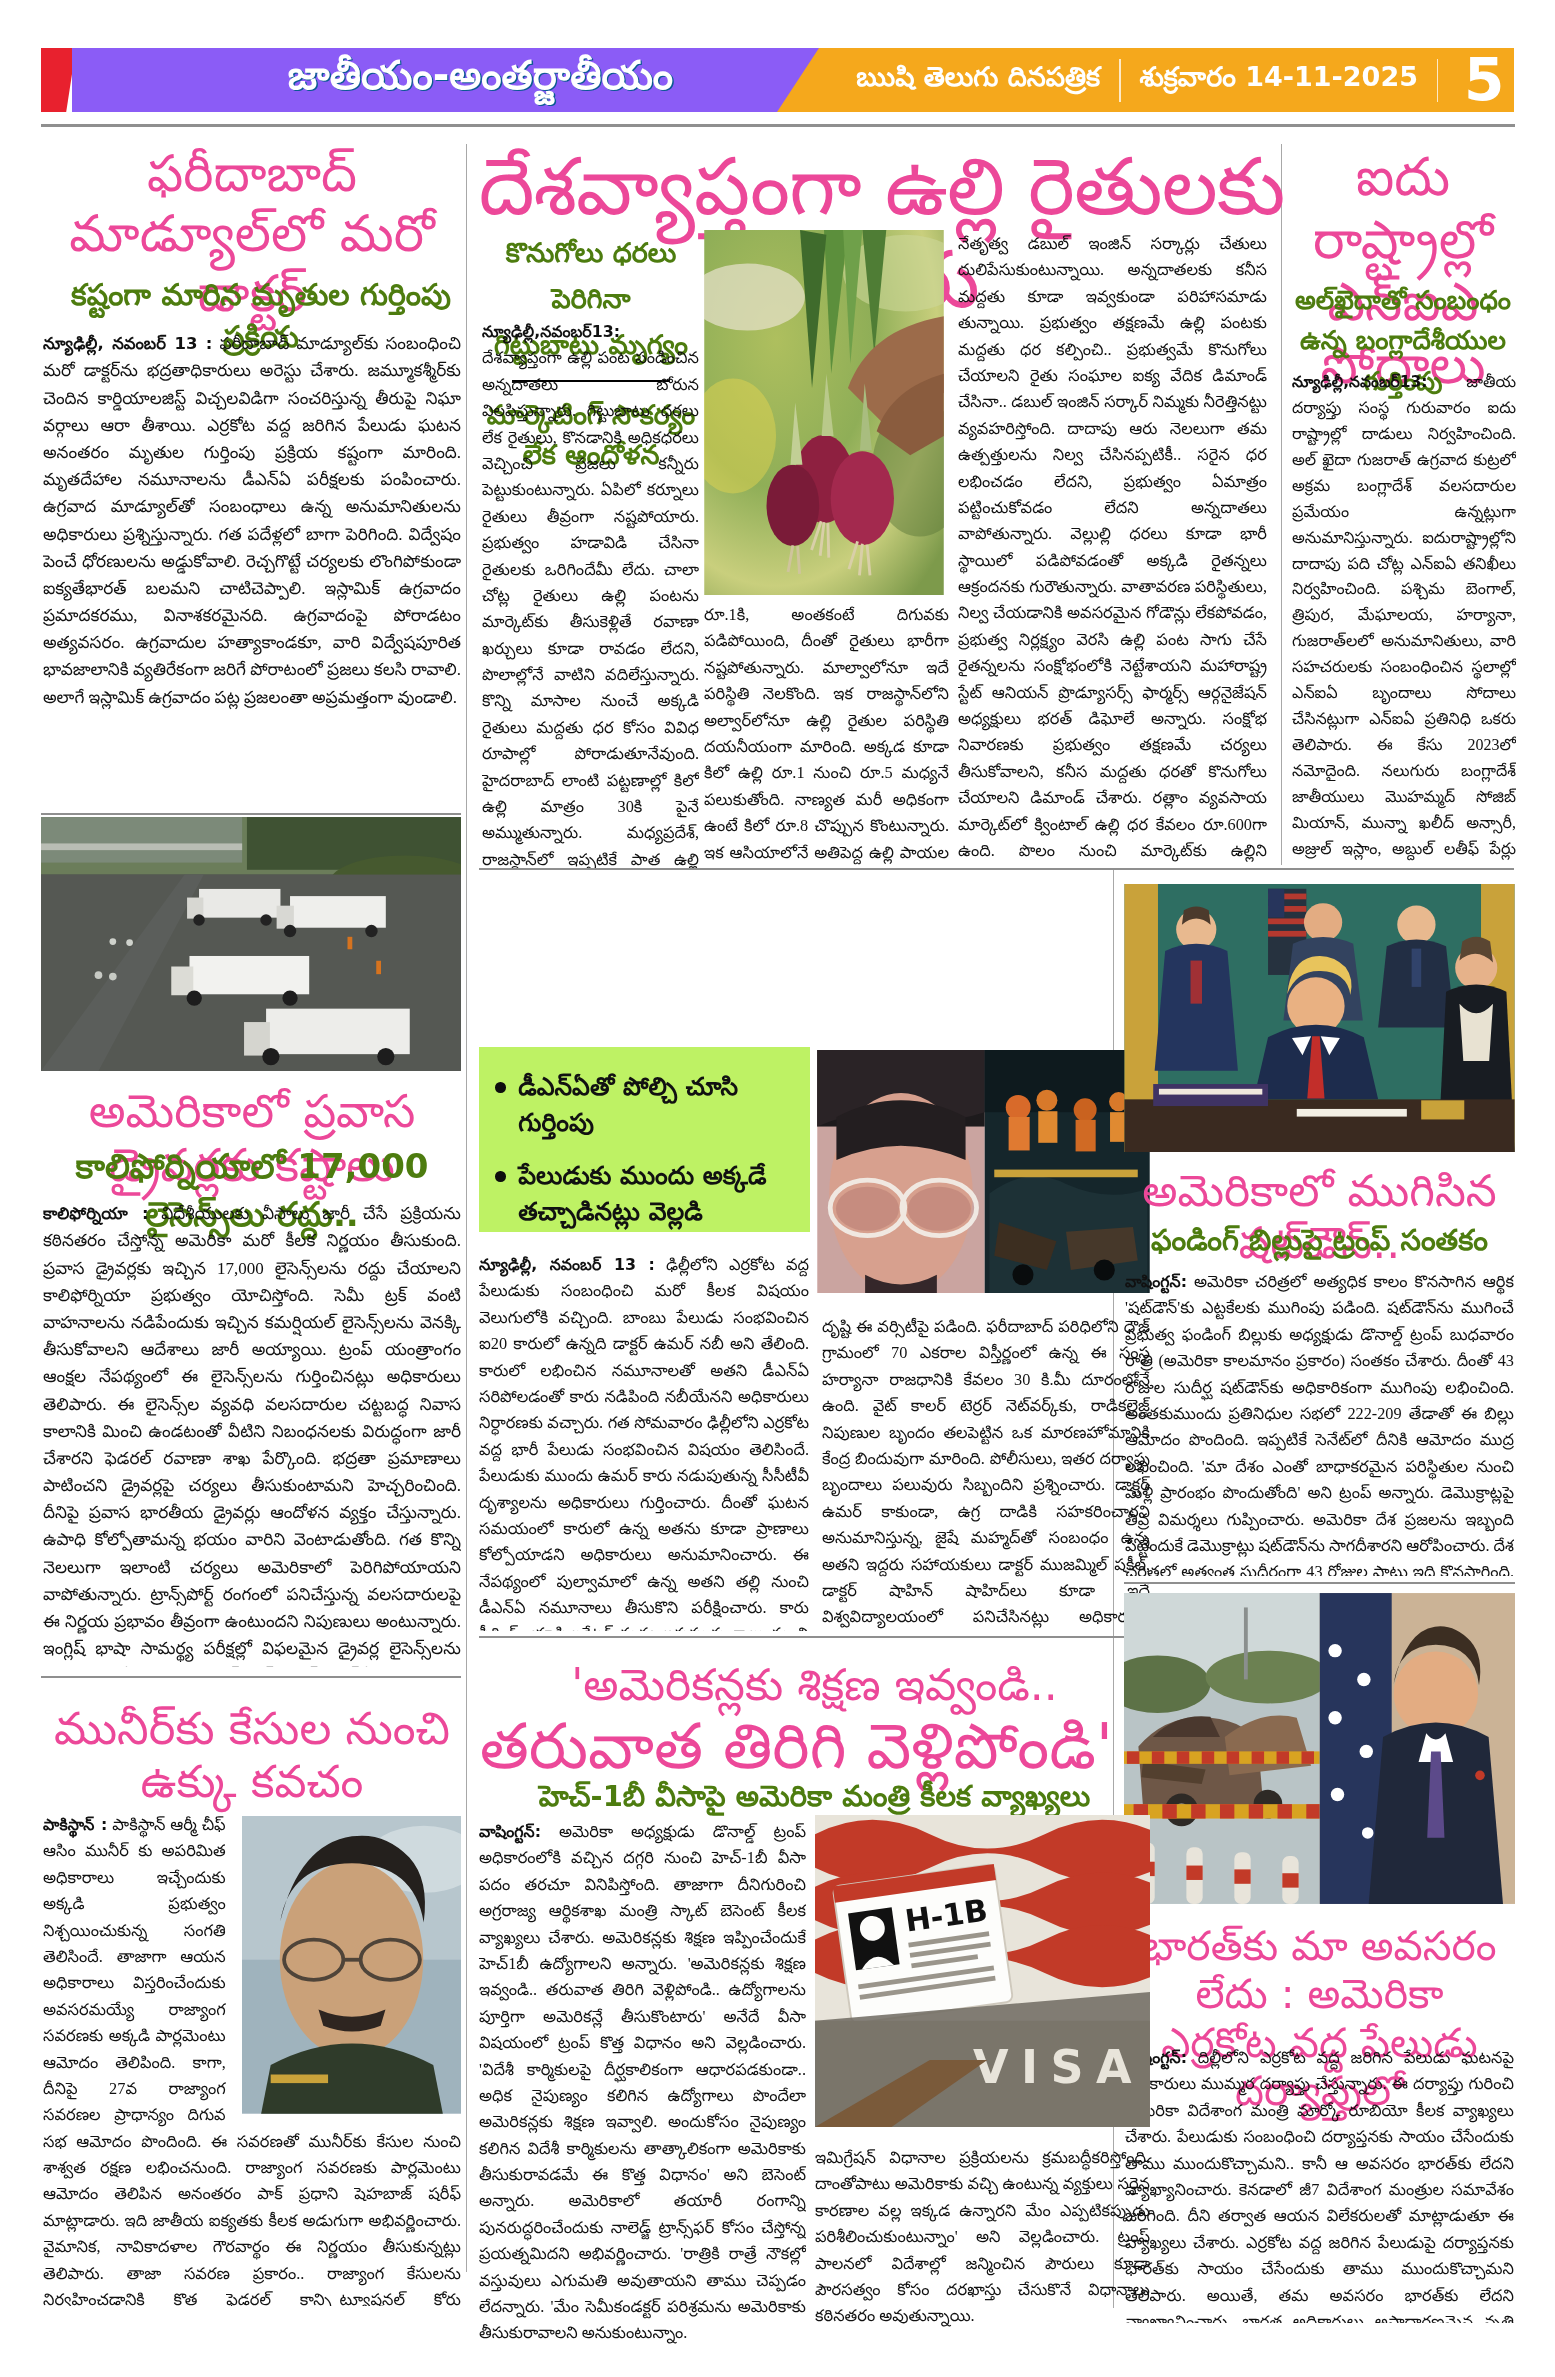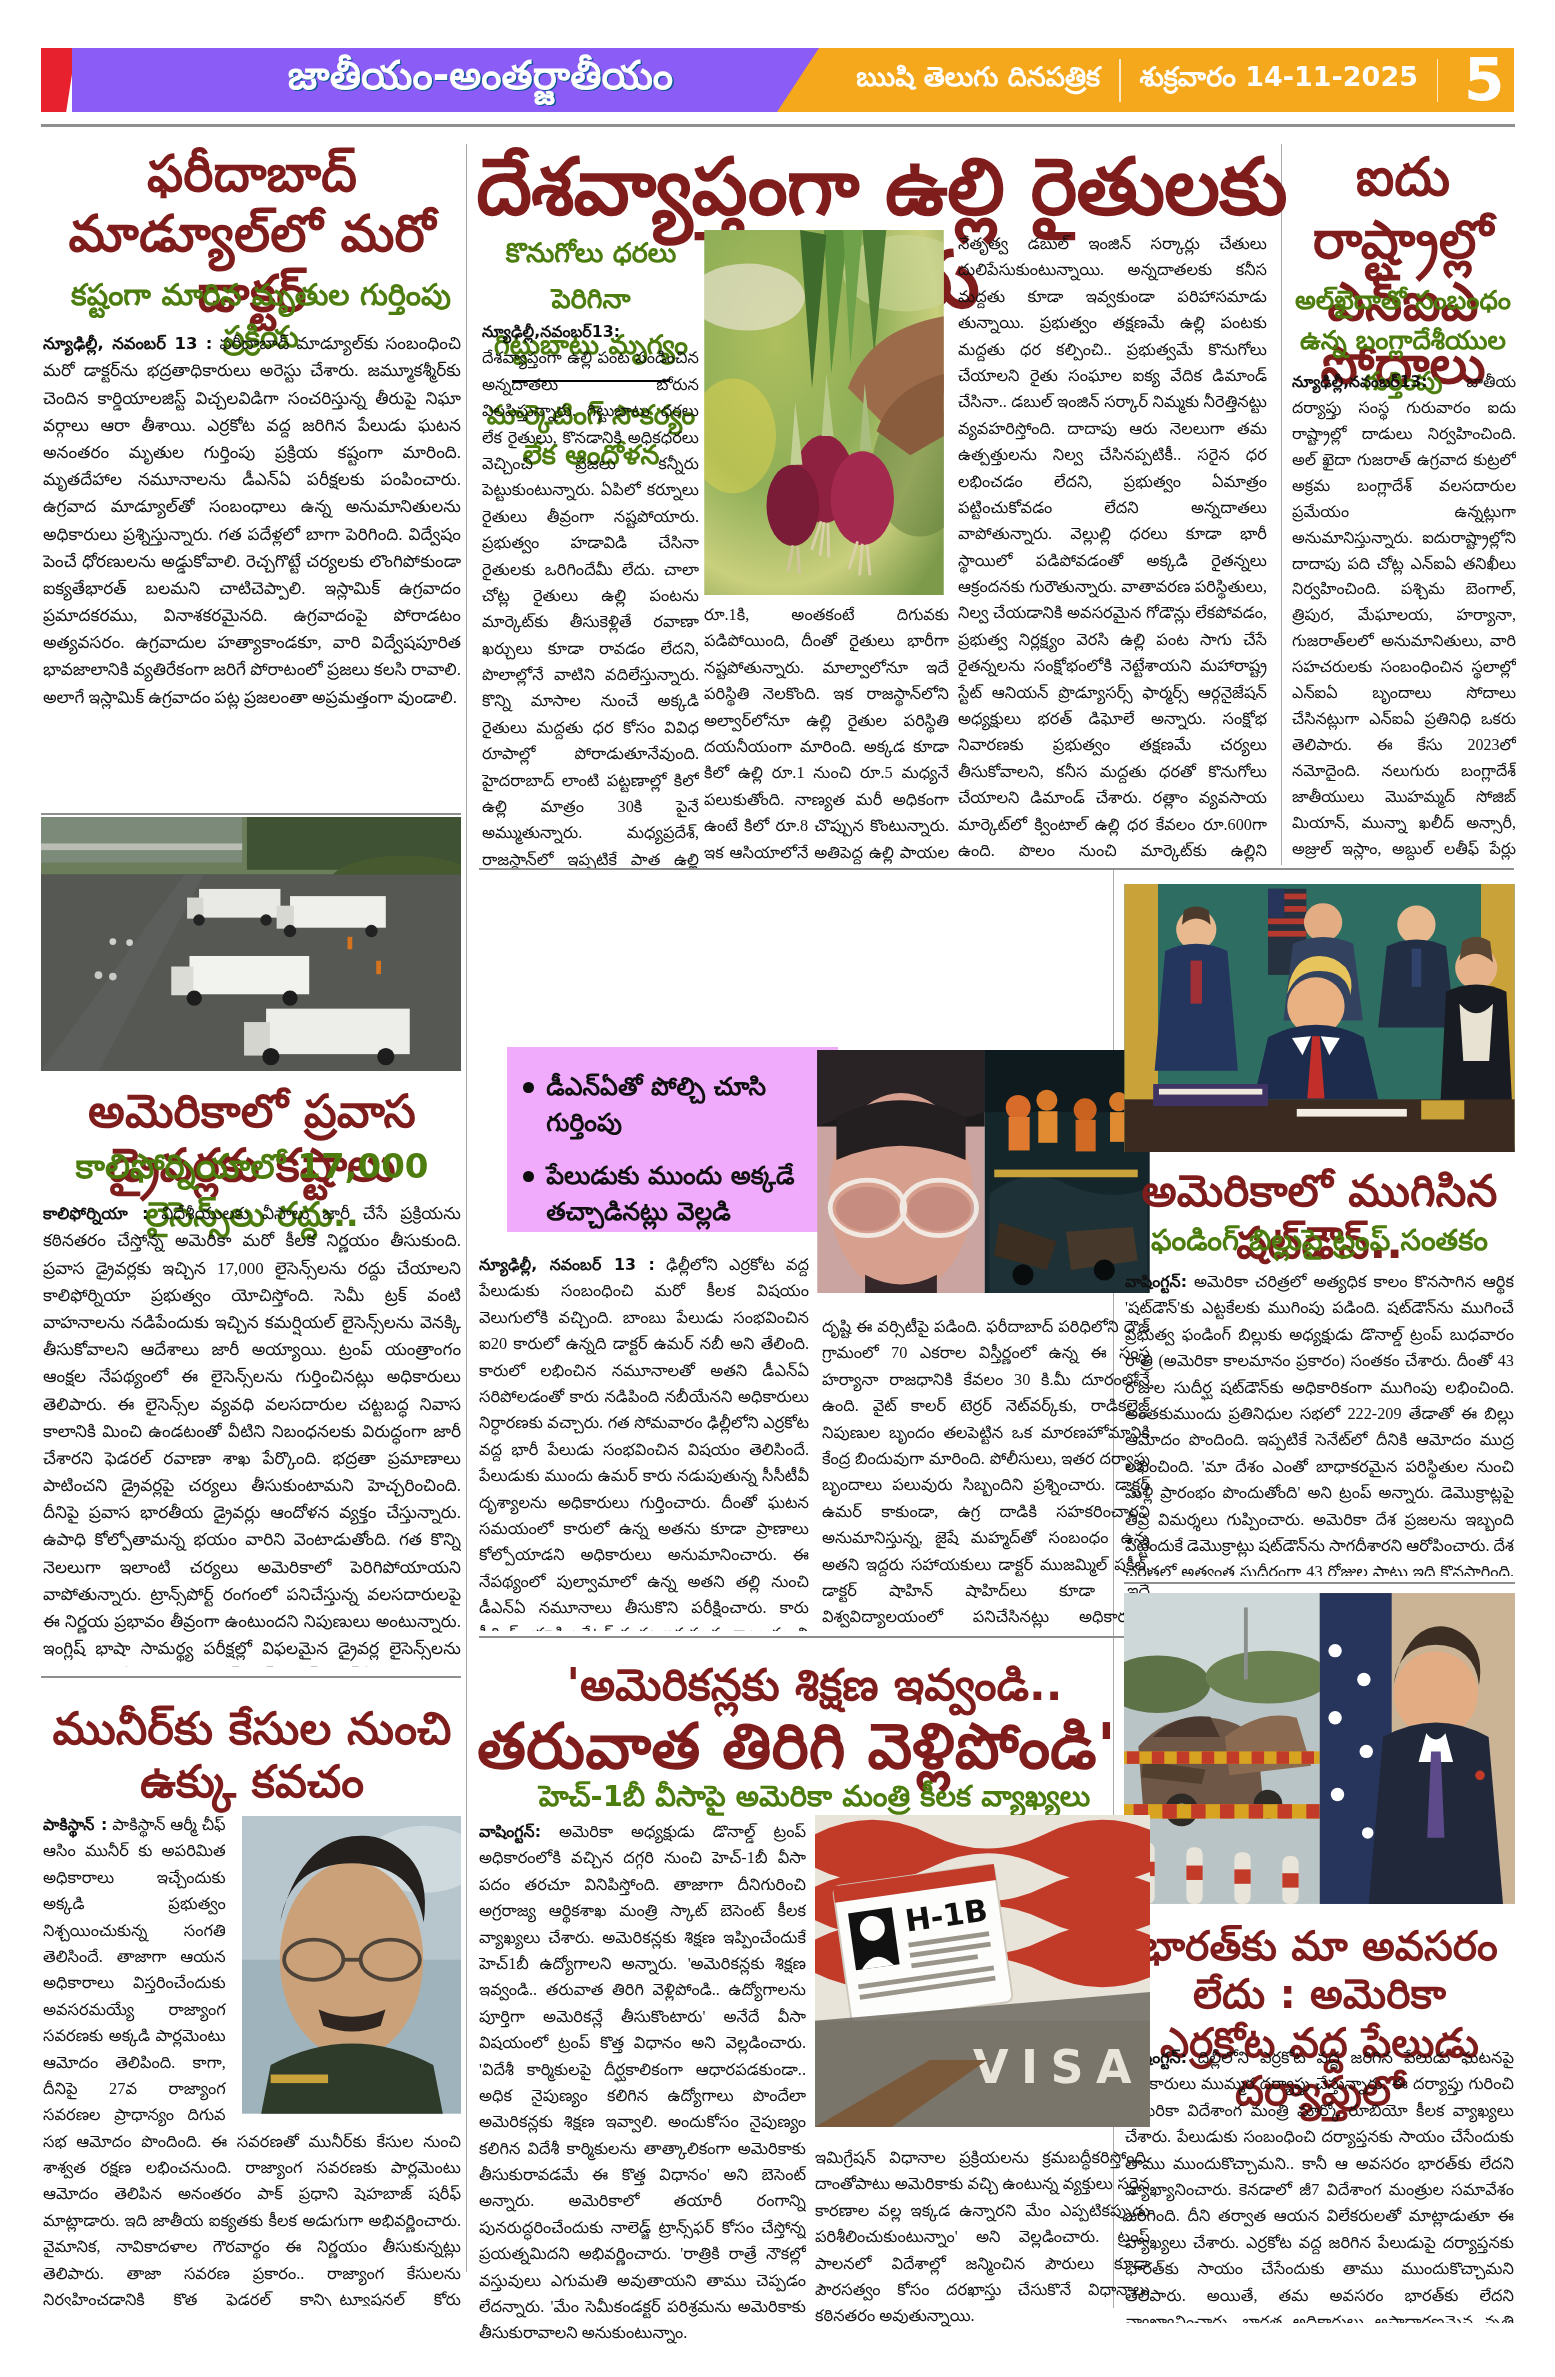--- a/index.html
+++ b/index.html
@@ -19,28 +19,28 @@
               display:flex;align-items:center;justify-content:flex-end;gap:19px;padding-right:9.6px;box-sizing:border-box;
               font-family:"DejaVu Sans","Liberation Sans",sans-serif;color:#fff;}
   .hdr-orange .pname{font-size:27px;font-weight:800;}
   .hdr-orange .pdate{font-size:27px;font-weight:800;}
   .hdr-vsep{width:1.4px;height:43px;background:rgba(255,255,255,.75);}
   .hdr-orange .pnum{font-size:58px;font-weight:800;line-height:1;margin-left:6.7px;}
   
   .hrule{background:#8f8f8f;height:2.9px;}
   .vrule{background:#a8a8a8;width:1.4px;}
   
-  .headline{font-family:"DejaVu Sans","Liberation Sans",sans-serif;font-weight:700;
-            text-align:center;color:#7f1d1d;line-height:1.18;}
+  .headline{font-family:"DejaVu Sans","Liberation Sans",sans-serif;font-weight:400;
+            text-align:center;color:#ec4899;line-height:1.18;}
   .subhead{font-family:"DejaVu Sans","Liberation Sans",sans-serif;font-weight:700;
            text-align:center;color:#4d7c0f;}
   .body-txt{font-size:16.3px;line-height:1.62;text-align:justify;overflow:hidden;}
   .body-wide{font-size:17px;line-height:1.60;}
   .dateline{font-weight:700;font-family:"DejaVu Sans","Liberation Sans",sans-serif;font-size:.97em;}
-  .bullet-box{background:#f0abfc;padding:22px 16.3px;box-sizing:border-box;margin-left:28px;}
+  .bullet-box{background:#bef264;padding:22px 16.3px;box-sizing:border-box;}
   .bullet-line{display:flex;gap:12.5px;align-items:flex-start;
                font-family:"DejaVu Sans","Liberation Sans",sans-serif;
                font-weight:700;font-size:25px;line-height:1.45;margin-bottom:16.3px;}
   .bullet-dot{flex:0 0 auto;width:10.5px;height:10.5px;border-radius:50%;background:#0e0e0e;margin-top:13.4px;}
   .under-rule{height:1.9px;background:#000;width:158px;margin:12.5px auto;}
   img,svg{display:block;}
   .ph{overflow:hidden;}
 </style>
 </head>
 <body>

